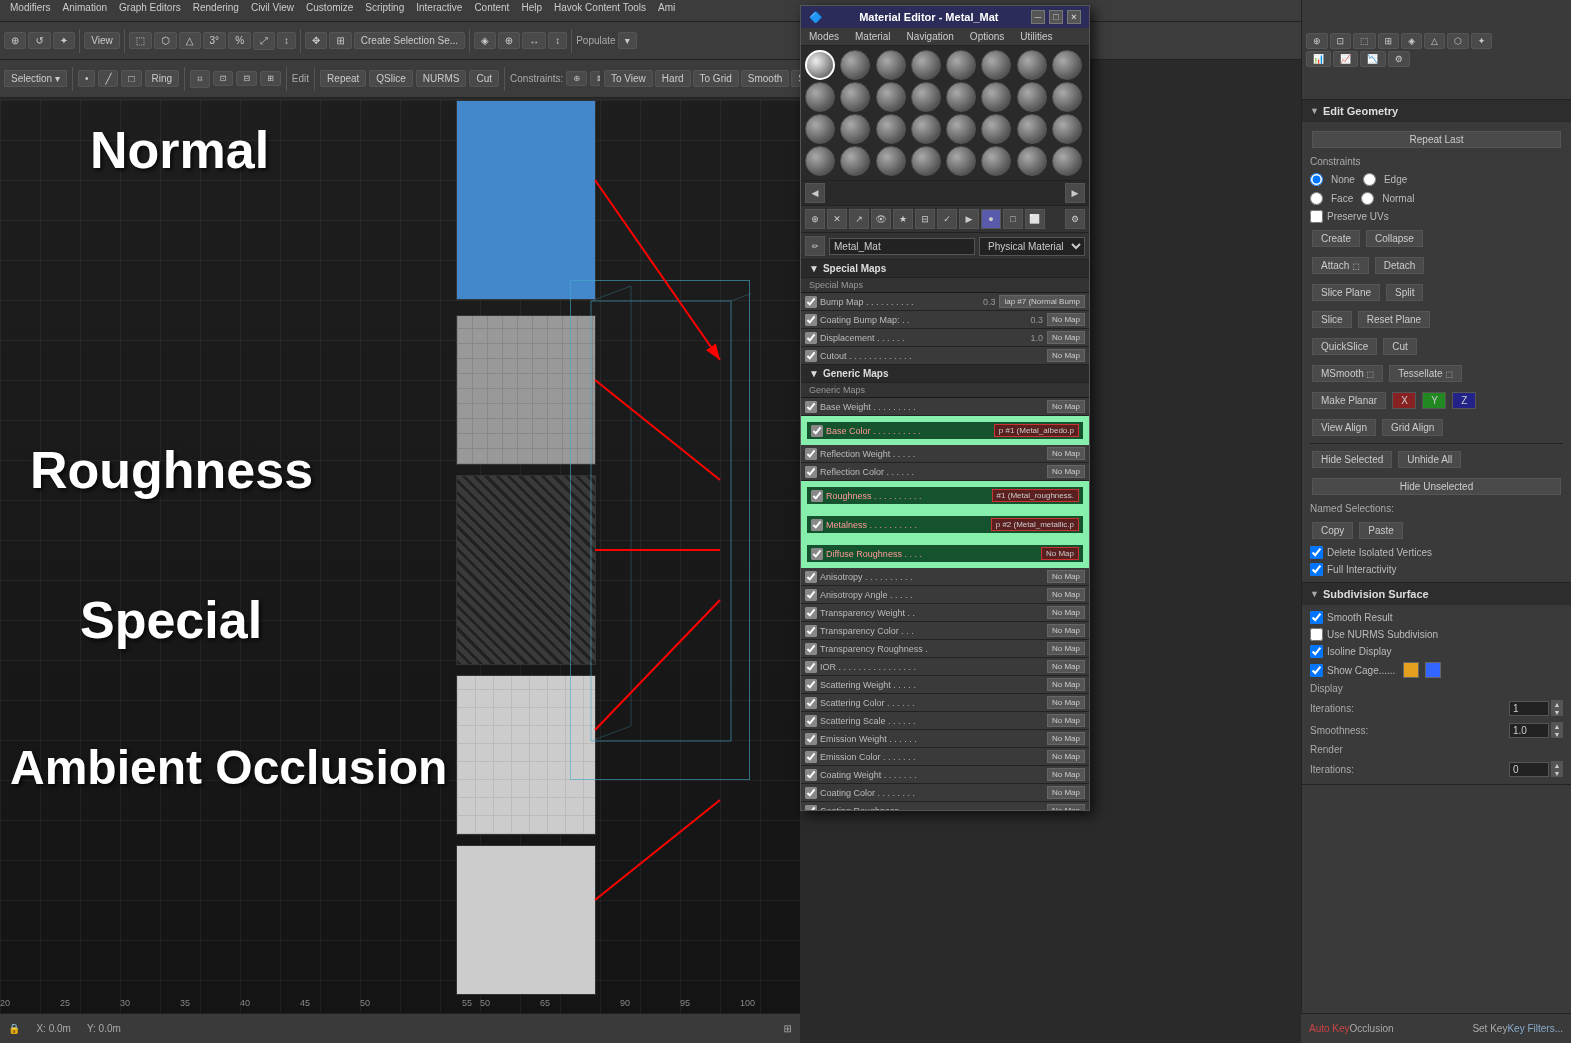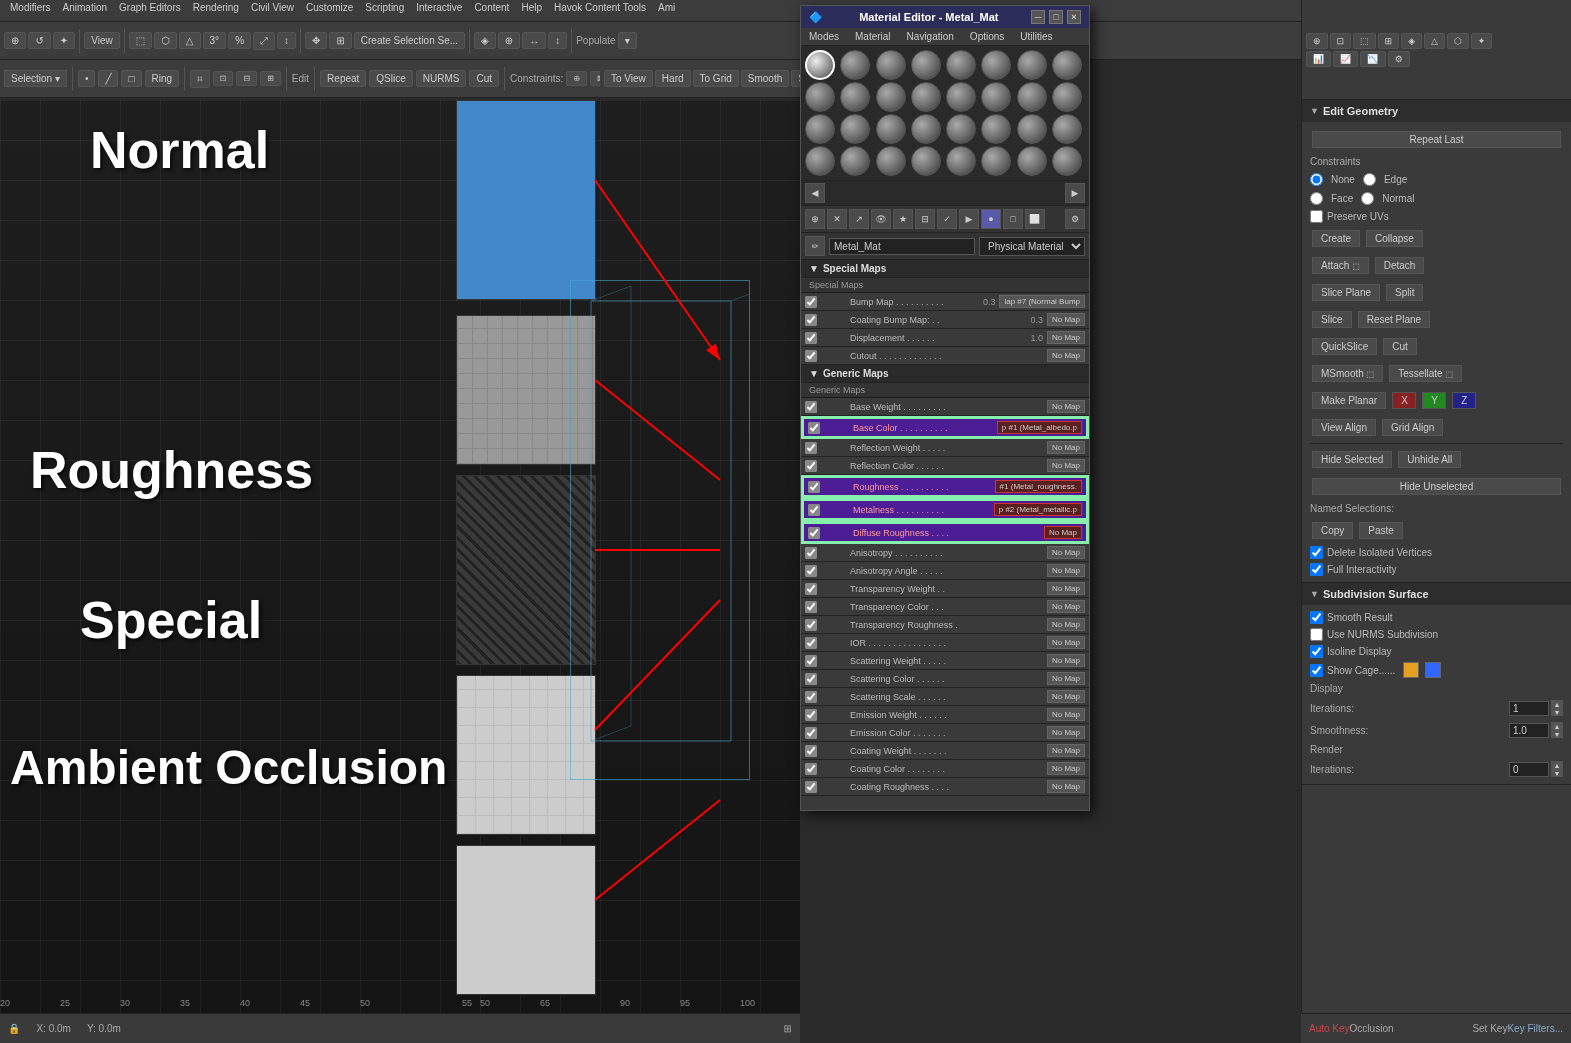--- a/index.html
+++ b/index.html
@@ -211,36 +211,36 @@
       padding: 2px 4px;
       border-bottom: 1px solid #222;
       font-size: 9px;
     }
     .me-map-check {
       width: 12px; height: 12px;
       accent-color: #888;
       margin-right: 3px;
     }
     .me-map-label {
-      flex: 1; color: #bbb; font-size: 9px; margin-left: 30px;
+      flex: 1; color: #bbb; font-size: 9px;
     }
     .me-map-value {
       color: #999; font-size: 9px; margin-right: 4px;
     }
     .me-map-btn {
       background: #555;
       border: 1px solid #666;
       color: #ccc;
       padding: 1px 4px;
       font-size: 8px;
       cursor: pointer;
     }
     .me-map-row.highlighted {
-      background: #4c1d95;
-      border: 3px solid #86efac;
+      background: #14532d;
+      border: 6px solid #86efac;
       align-items: center;
     }
     .me-map-row.highlighted .me-map-label,
     .me-map-row.highlighted .me-map-value { color: #ff9999; }
     .me-scroll-area {
       height: 550px;
       overflow-y: auto;
     }
     .me-scroll-area::-webkit-scrollbar { width: 8px; }
     .me-scroll-area::-webkit-scrollbar-track { background: #2a2a2a; }

